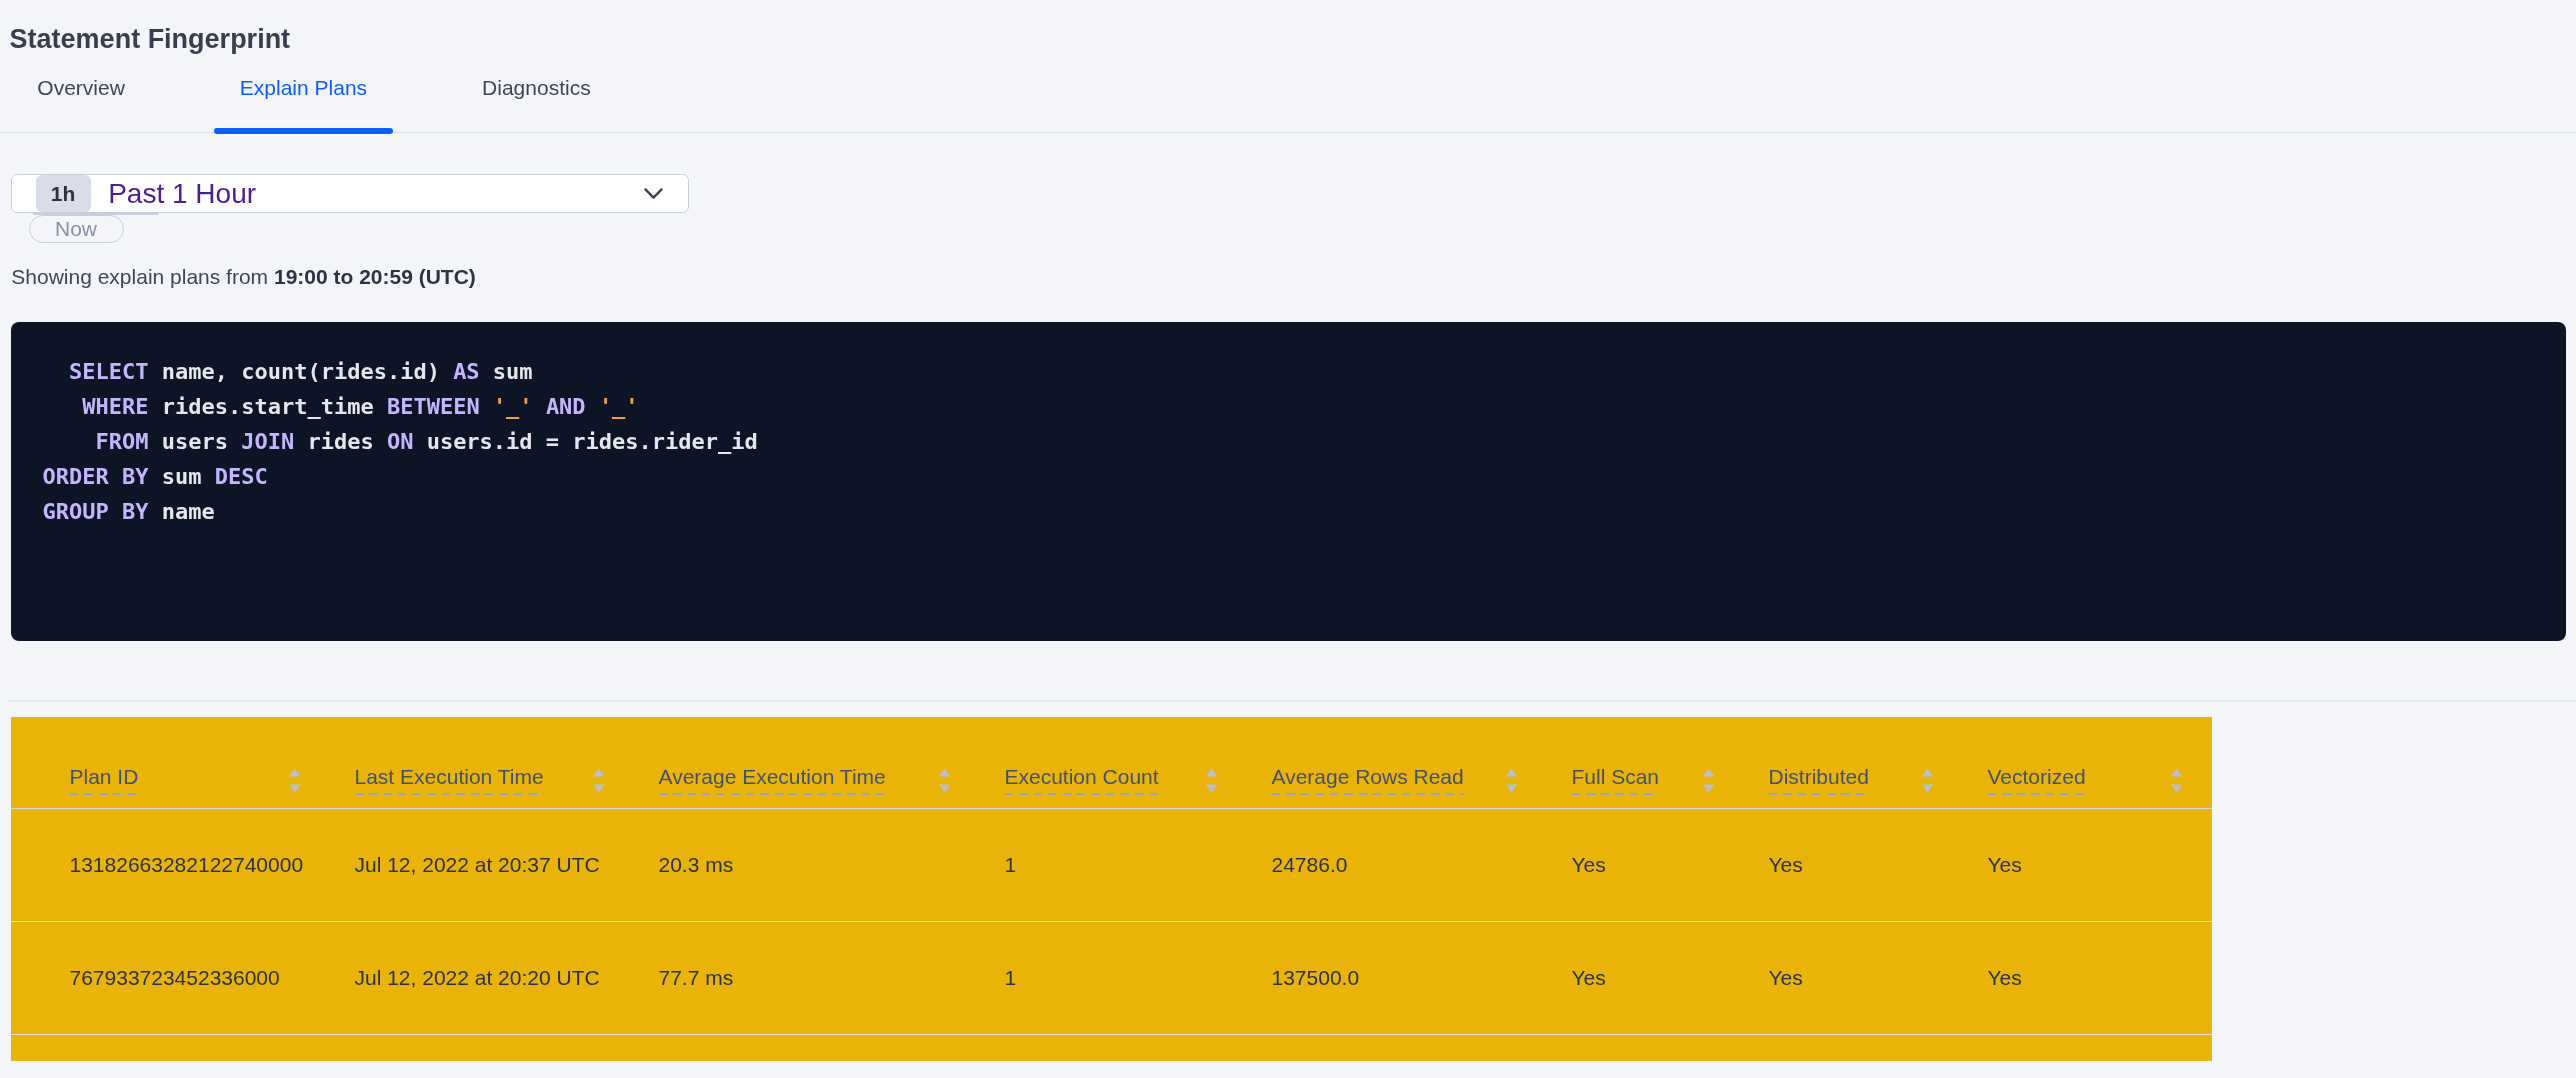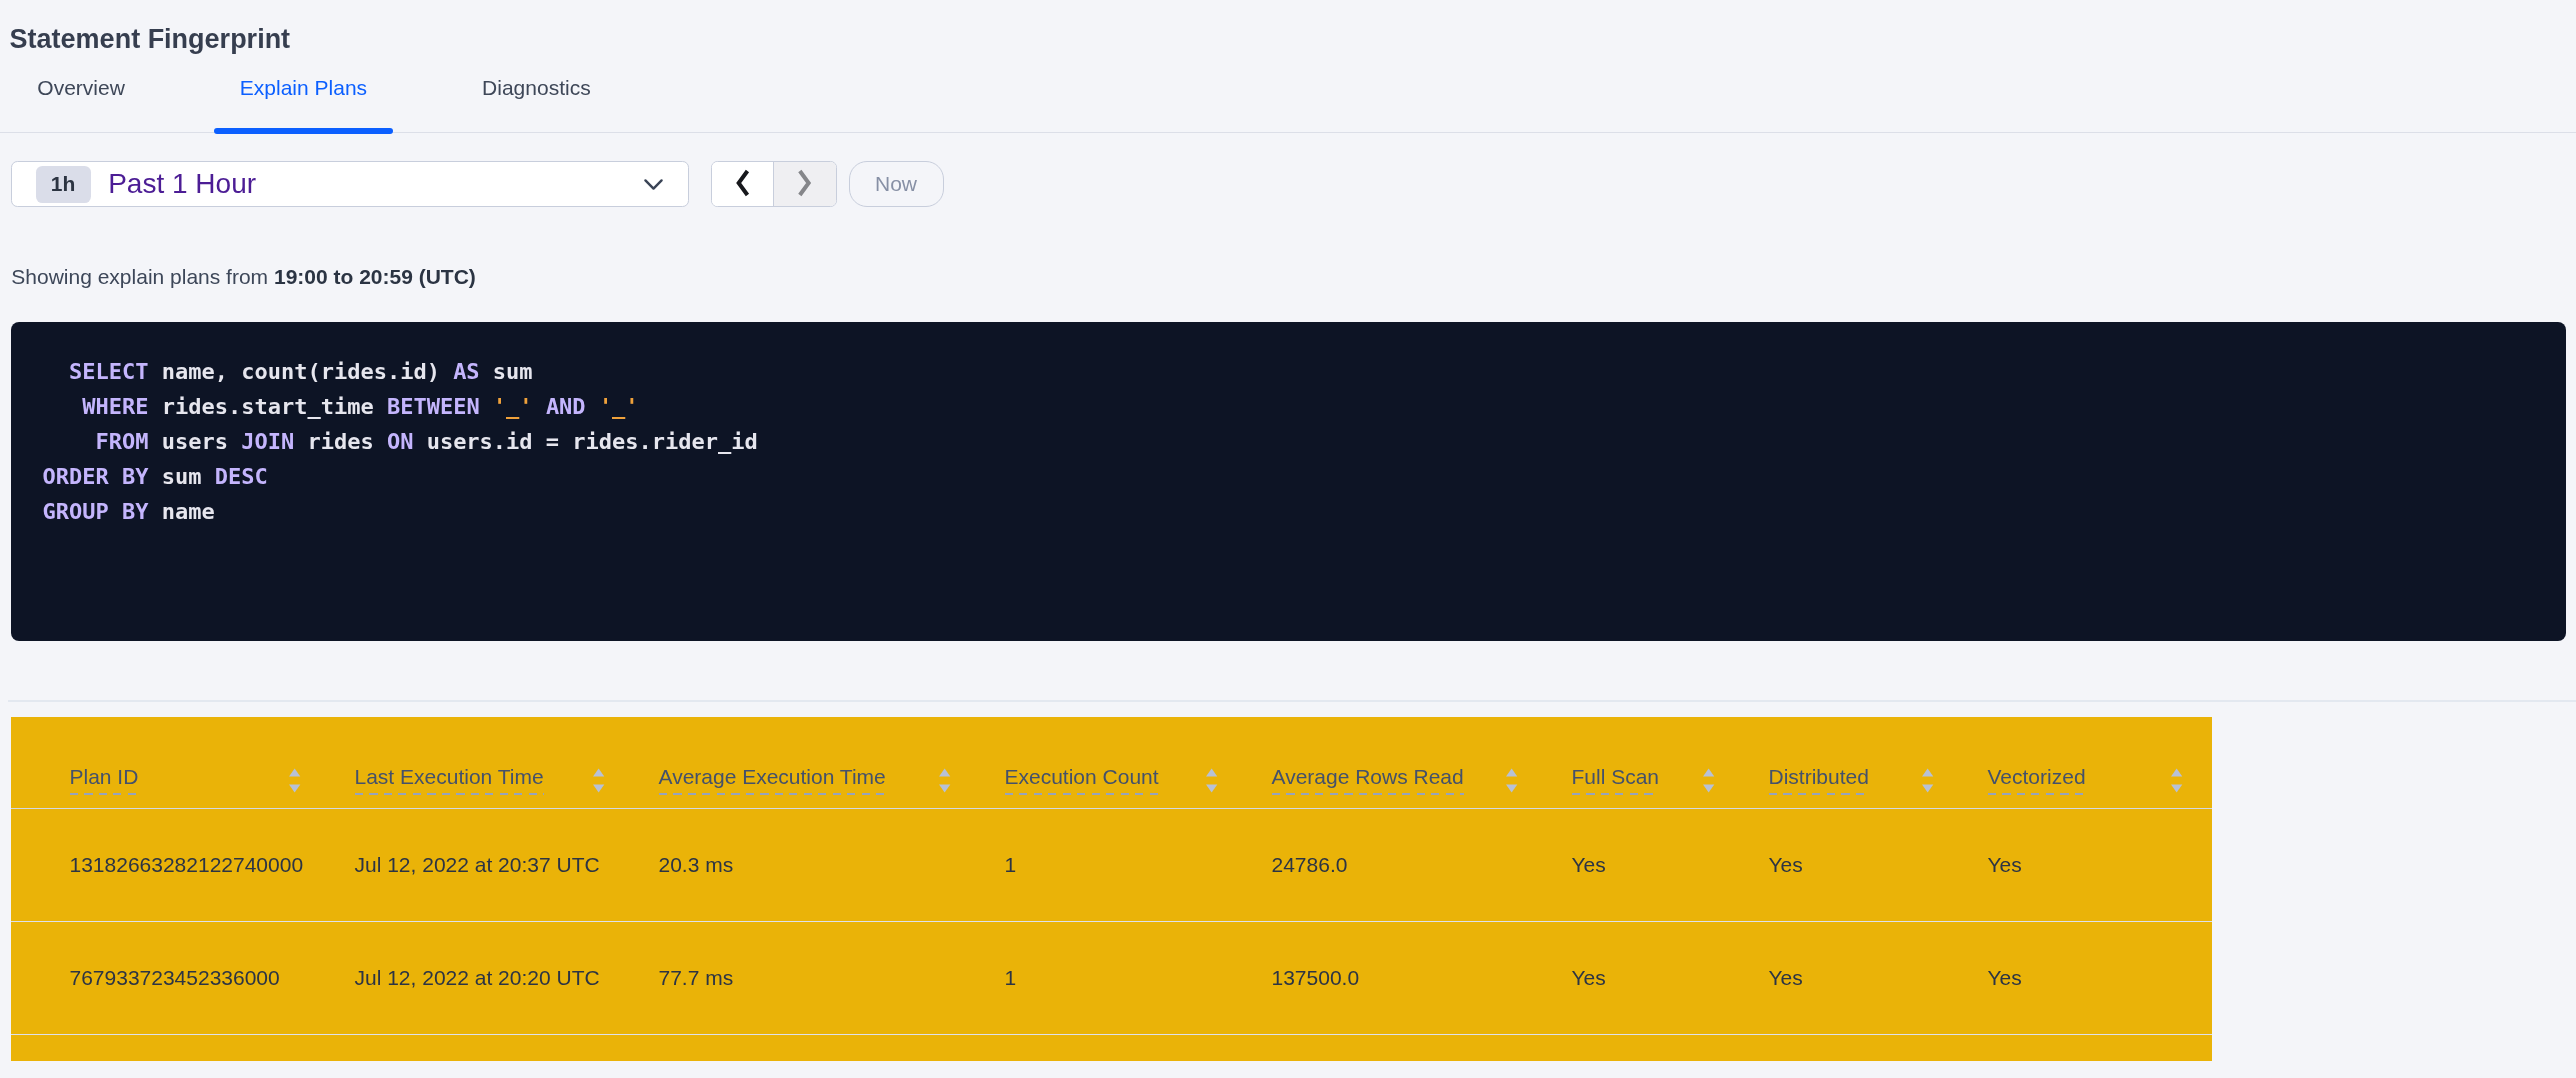--- a/index.html
+++ b/index.html
@@ -29,21 +29,21 @@
     height: 56px; display: flex; align-items: flex-start;
     font-size: 21px; color: #3e4758; cursor: pointer;
   }
   .tab.active { color: #0b5fff; font-weight: 500; }
   .tab.active::after {
     content: ""; position: absolute; left: 0; right: 0; bottom: -1.6px;
     height: 5.6px; border-radius: 3.2px; background: #0b5fff;
   }
 
   
-  .toolbar { position: absolute; left: 10.5px; top: 161px; display: flex; align-items: stretch; height: 46px; }
+  .toolbar { position: absolute; left: 10.5px; top: 174px; display: flex; align-items: stretch; height: 46px; flex-direction: column; }
   .time-dropdown {
     width: 678px; background: #fff;
     border: 1.6px solid #c8cedc; border-radius: 6.4px;
     display: flex; align-items: center; padding: 0 24px; cursor: pointer;
   }
   .interval-badge {
     background: #dadde9; border-radius: 6.4px;
     min-width: 55px; height: 37px; padding: 0 13px;
     display: flex; align-items: center; justify-content: center;
     font-size: 21px; font-weight: 700; color: #2c3442; margin-right: 17.7px;
@@ -55,21 +55,21 @@
     margin-left: 22px; display: flex; width: 126px;
     border: 1.6px solid #c8cedc; border-radius: 6.4px; overflow: hidden; background: #fff;
   }
   .arrow-btn {
     flex: 1; border: none; background: #fff; padding: 0;
     display: flex; align-items: center; justify-content: center; cursor: pointer;
   }
   .arrow-btn.next { background: #efeff2; border-left: 1.6px solid #c8cedc; cursor: default; }
 
   .now-button {
-    margin-left: 12px; width: 95px;
+    margin-left: 18px; width: 95px;
     border: 1.6px solid #c8cedc; border-radius: 18px; background: transparent;
     font-family: "Liberation Sans", sans-serif;
     font-size: 21px; color: #8790a5; cursor: default;
   }
 
   
   .status-line { position: absolute; left: 11.3px; top: 265px; font-size: 21px; color: #3d4759; }
   .status-line b { color: #2b3443; font-weight: 700; }
 
   

